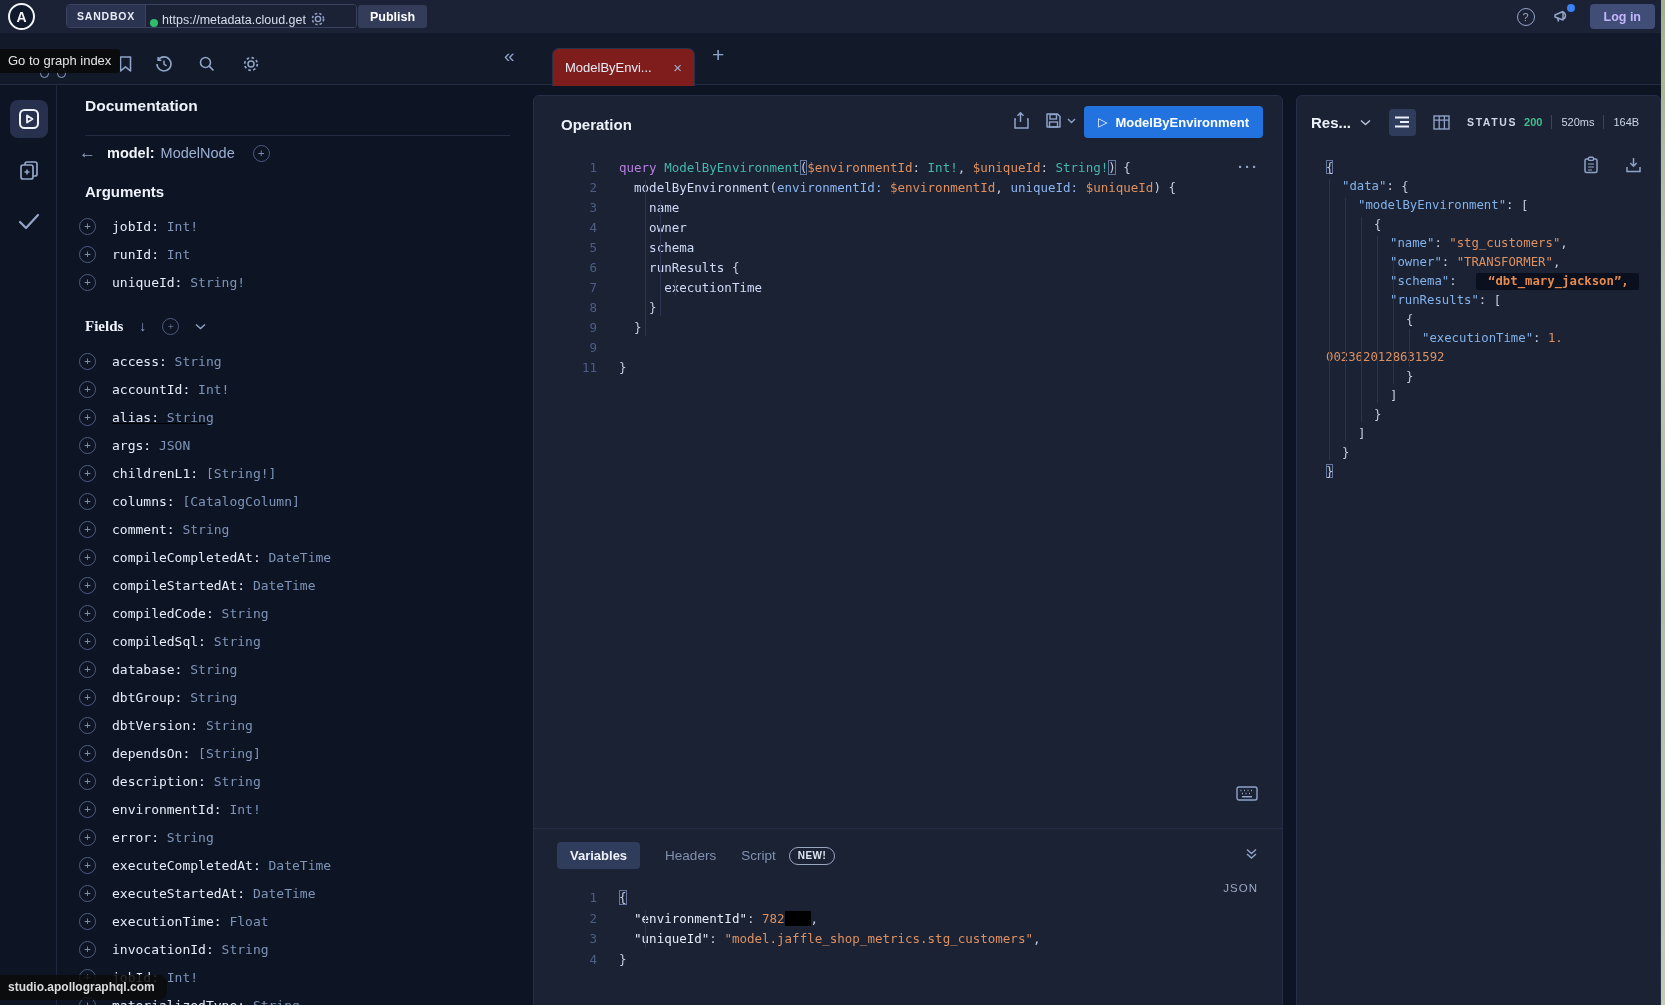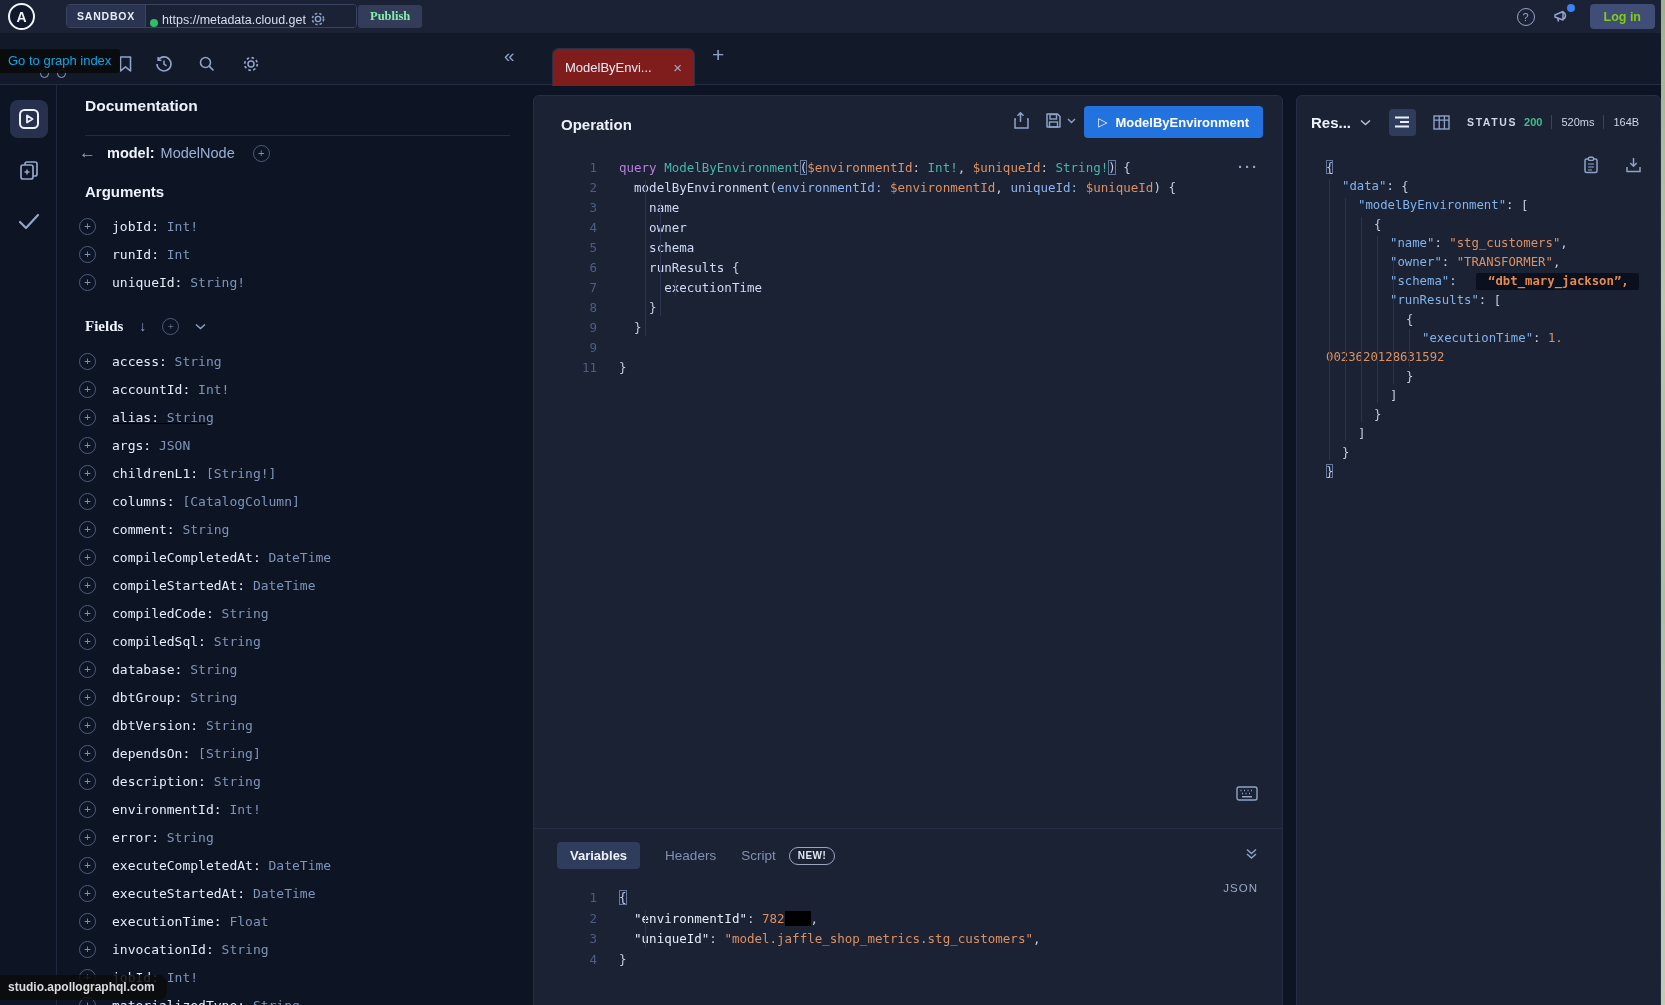--- a/index.html
+++ b/index.html
@@ -8,38 +8,38 @@
   #app { position:relative; width:1665px; height:1005px; background:#0d1424; overflow:hidden; }
 
   
   .topbar { position:absolute; left:0; top:0; width:1665px; height:33px; background:#1c2235; display:flex; align-items:center; }
   .logo { position:absolute; left:8px; top:3px; width:27px; height:27px; border:2px solid #f2f4f9; border-radius:50%; color:#f2f4f9; font-weight:bold; font-size:14px; display:flex; align-items:center; justify-content:center; background:#10182b; }
   .urlgroup { position:absolute; left:66px; top:4px; height:24px; display:flex; align-items:stretch; border:1px solid #3a4460; border-radius:4px; overflow:hidden; }
   .sandbox-seg { background:#2a3350; color:#e8edf5; font-size:10.5px; font-weight:bold; letter-spacing:.8px; display:flex; align-items:center; padding:0 10px; border-right:1px solid #3a4460; }
   .url-seg { display:flex; align-items:flex-end; gap:4px; padding:0 4px; width:210px; background:#1c2235; }
   .greendot { width:8px; height:8px; border-radius:50%; background:#2ebd6b; flex:none; }
   .url-text { color:#d7dfee; font-size:12.5px; white-space:nowrap; overflow:hidden; }
-  .publish-btn { position:absolute; left:358px; top:5px; height:23px; padding:0 12px; background:#333c58; border-radius:3px; color:#86efac; font-size:12.5px; font-weight:bold; display:flex; align-items:center;font-family:Liberation Serif, serif; }
+  .publish-btn { position:absolute; left:358px; top:5px; height:23px; padding:0 12px; background:#333c58; border-radius:3px; color:#ffffff; font-size:12.5px; font-weight:bold; display:flex; align-items:center; }
   .tb-right { position:absolute; right:10px; top:0; height:33px; display:flex; align-items:center; gap:18px; }
   .help-icon { width:18px; height:18px; border:1.4px solid #93a5c8; border-radius:50%; color:#93a5c8; font-size:11px; display:flex; align-items:center; justify-content:center; }
   .mega-wrap { position:relative; }
   .bluedot { position:absolute; right:-3px; top:-4px; width:8px; height:8px; background:#3b82f6; border-radius:50%; }
-  .login-btn { height:25px; padding:0 14px; background:#3f4d77; border-radius:4px; color:#84cc16; font-size:12.5px; font-weight:600; display:flex; align-items:center; }
+  .login-btn { height:25px; padding:0 14px; background:#3f4d77; border-radius:4px; color:#c4b5fd; font-size:12.5px; font-weight:600; display:flex; align-items:center; }
 
   
   .tabrow { position:absolute; left:0; top:33px; width:1665px; height:52px; background:#121929; border-bottom:1px solid #252d44; }
   .tool-icon { position:absolute; top:22px; }
   .peek { position:absolute; width:9px; height:9px; border:1.6px solid #8fa3c8; border-radius:50%; top:36px; }
   .collapse-left { position:absolute; left:504px; top:12px; color:#8fa3c8; font-size:19px; }
   .tab { position:absolute; left:552px; top:15px; width:143px; height:38px; background:#7f1d1d; border:1px solid #28304a; border-bottom:none; border-radius:7px 7px 0 0; display:flex; align-items:center; padding:0 12px; z-index:2; }
   .tab-label { color:#e7ecf6; font-size:13px; flex:1; white-space:nowrap; overflow:hidden; }
   .tab-close { color:#9fb0cf; font-size:15px; margin-left:8px; }
   .newtab { position:absolute; left:712px; top:10px; color:#8fa3c8; font-size:21px; font-weight:300; }
 
-  .tooltip { position:absolute; left:0; top:49px; background:#0a0a0ae6; color:#0ea5e9; font-size:13px; padding:4px 9px 5px 8px; border-radius:0 3px 3px 0; z-index:50; white-space:nowrap; }
+  .tooltip { position:absolute; left:0; top:49px; background:#0a0a0ae6; color:#e5e5e5; font-size:13px; padding:4px 9px 5px 8px; border-radius:0 3px 3px 0; z-index:50; white-space:nowrap; }
 
   
   .rail { position:absolute; left:0; top:85px; width:57px; height:920px; border-right:1px solid #20283e; }
   .rail-btn { position:absolute; left:10px; width:38px; height:38px; border-radius:8px; display:flex; align-items:center; justify-content:center; }
   .rail-btn.sel { background:#27314d; }
 
   
   .docpanel { position:absolute; left:57px; top:85px; width:460px; height:920px; overflow:hidden; }
   .doc-title { position:absolute; left:28px; top:12px; font-size:15.5px; font-weight:bold; color:#eef2fa; }
   .doc-hr { position:absolute; left:28px; top:50px; width:425px; height:1px; background:#242c42; }

